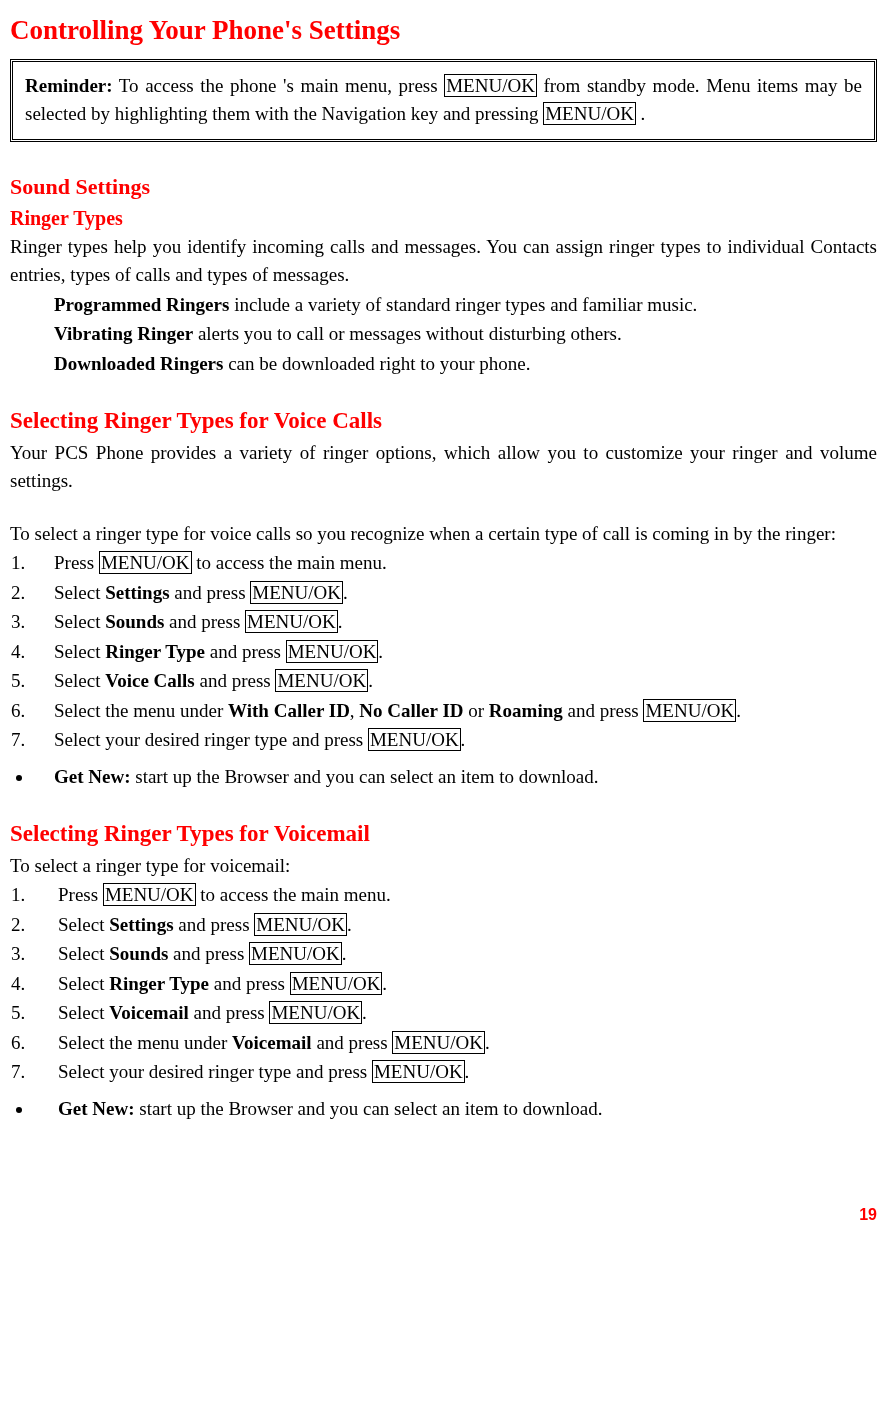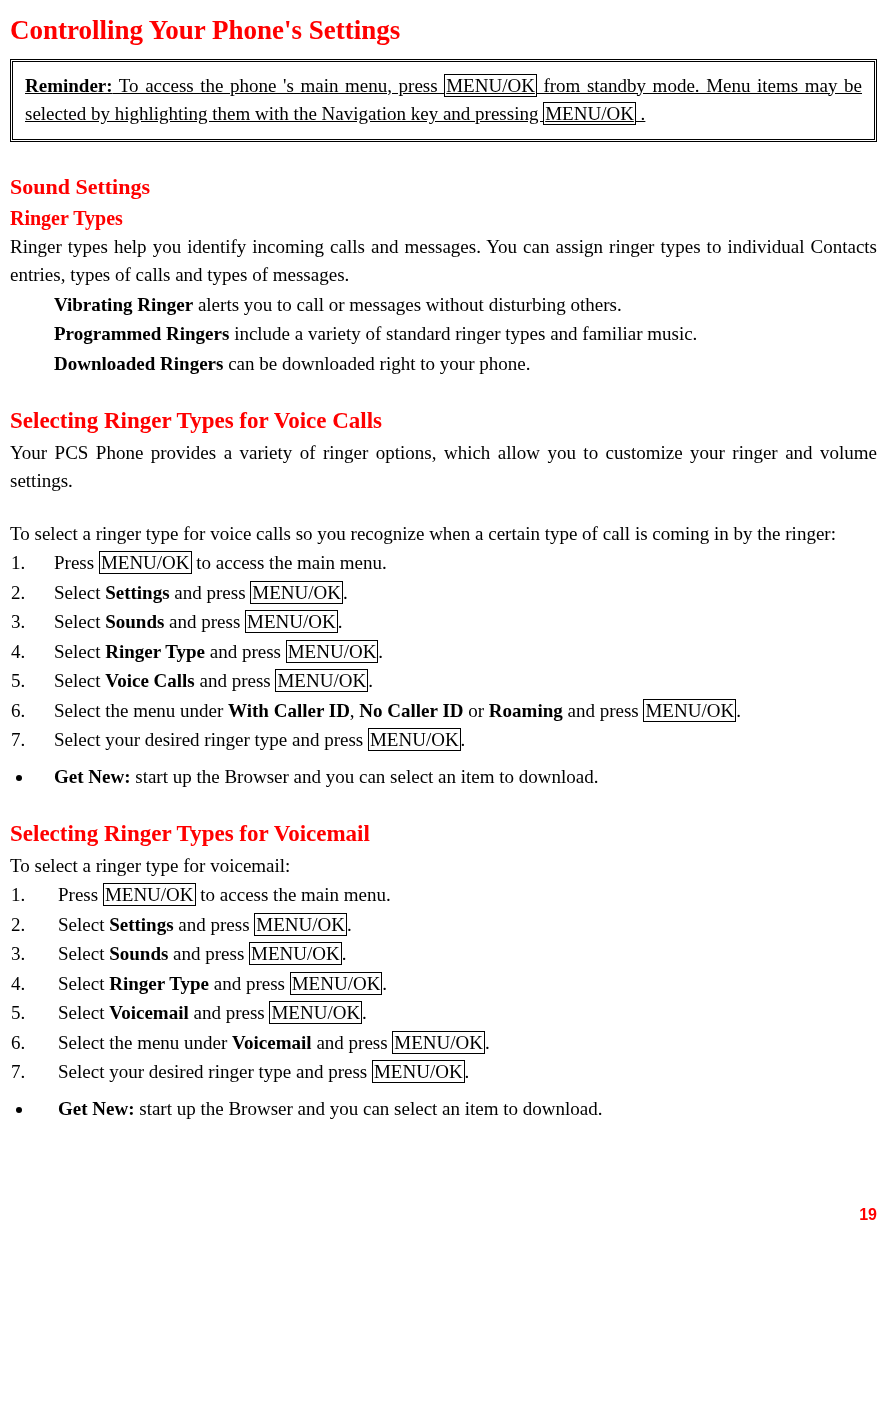--- a/index.html
+++ b/index.html
@@ -16,21 +16,20 @@
     color: #ff0000;
     font-size: 27px;
     font-weight: bold;
     margin: 0 0 8px 0;
   }
   .reminder-box {
     border: 3px double #000;
     padding: 10px 12px;
     margin-bottom: 28px;
     text-align: justify;
-    text-decoration: underline;
   }
   .bold { font-weight: bold; }
   .red-bold { color: #ff0000; font-weight: bold; }
   .section-heading {
     font-size: 22px;
     margin-top: 9px;
     margin-bottom: 0;
   }
   .sub-heading {
     font-size: 20px;
@@ -70,22 +69,22 @@
 
 <div class="reminder-box">
   <span class="bold">Reminder:</span><span> To access the phone 's main menu, press </span><span class="key">MENU/OK</span><span> from standby mode. Menu items may be selected by highlighting them with the Navigation key and pressing </span><span class="key">MENU/OK</span><span> .</span>
 </div>
 
 <div class="red-bold section-heading">Sound Settings</div>
 <div class="red-bold sub-heading">Ringer Types</div>
 <p class="para">Ringer types help you identify incoming calls and messages. You can assign ringer types to individual Contacts entries, types of calls and types of messages.</p>
 
 <ul class="ringer-list">
+  <li><span class="bold">Programmed Ringers</span><span> include a variety of standard ringer types and familiar music.</span></li>
   <li><span class="bold">Vibrating Ringer</span><span> alerts you to call or messages without disturbing others.</span></li>
-  <li><span class="bold">Programmed Ringers</span><span> include a variety of standard ringer types and familiar music.</span></li>
   <li><span class="bold">Downloaded Ringers</span><span> can be downloaded right to your phone.</span></li>
 </ul>
 
 <div class="red-bold sub-heading-spaced">Selecting Ringer Types for Voice Calls</div>
 <p class="para">Your PCS Phone provides a variety of ringer options, which allow you to customize your ringer and volume settings.</p>
 <p class="para para-spaced-top">To select a ringer type for voice calls so you recognize when a certain type of call is coming in by the ringer:</p>
 
 <ol class="steps">
   <li><span>Press </span><span class="key">MENU/OK</span><span> to access the main menu.</span></li>
   <li><span>Select </span><span class="bold">Settings</span><span> and press </span><span class="key">MENU/OK</span><span>.</span></li>

